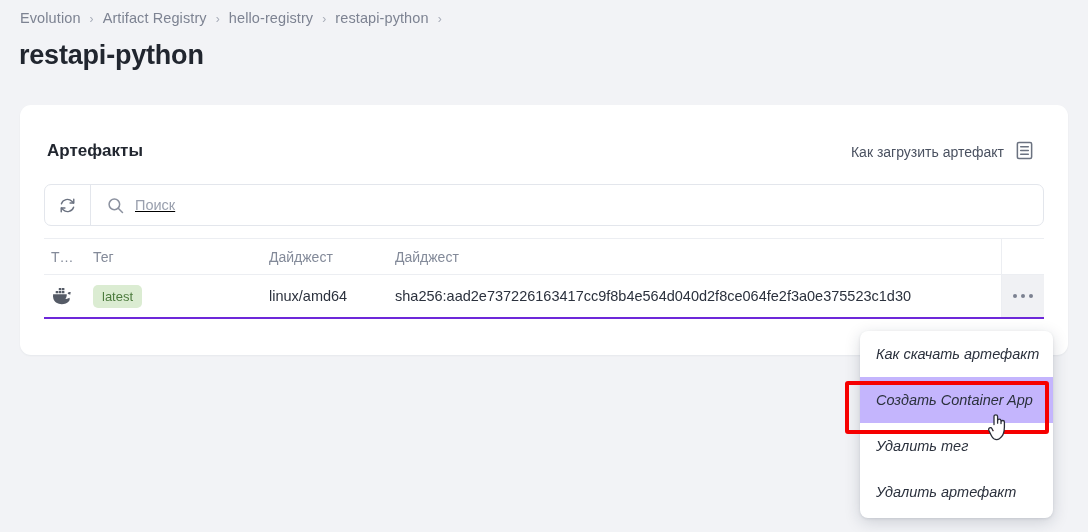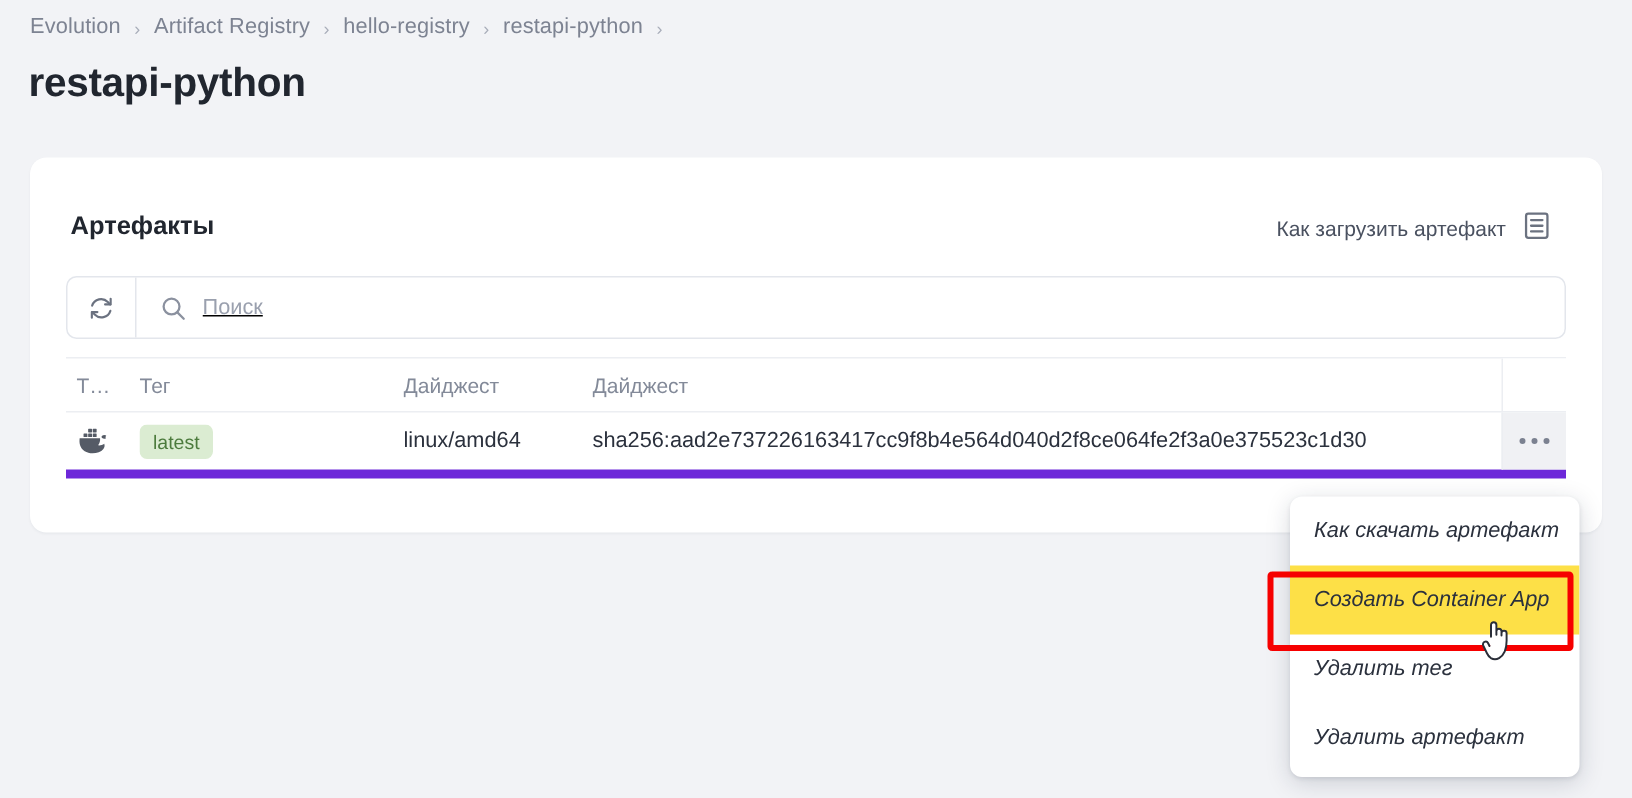--- a/index.html
+++ b/index.html
@@ -79,21 +79,21 @@
   
   .table { position: absolute; left: 24px; top: 133px; width: 1000px; }
   .thead, .trow {
     display: flex; align-items: center; width: 100%;
   }
   .thead {
     height: 37px;
     border-top: 1px solid #eceef2;
     border-bottom: 1px solid #eceef2;
   }
-  .trow { height: 44px; border-bottom: 6px solid #6d28d9; }
+  .trow { height: 44px; border-bottom: 2px solid #6d28d9; }
   .th {
     font-size: 14px; color: #838a99; white-space: nowrap; overflow: hidden;
   }
   .td { font-size: 14.5px; color: #2b313d; white-space: nowrap; overflow: hidden; }
 
   .c-type   { width: 49px;  padding-left: 7px; }
   .c-tag    { width: 176px; }
   .c-plat   { width: 126px; }
   .c-digest { flex: 1; }
   .c-act {
@@ -118,21 +118,21 @@
     width: 193px; height: 187px;
     background: #ffffff; border-radius: 8px;
     box-shadow: 0 4px 16px rgba(25,35,60,.17), 0 1px 3px rgba(25,35,60,.10);
     overflow: hidden; z-index: 20;
   }
   .menu-item {
     height: 46px; display: flex; align-items: center;
     padding-left: 16px; font-size: 14.5px; color: #2b313d;
     white-space: nowrap; cursor: pointer; font-style: italic;
   }
-  .menu-item.highlighted { background: #fde047; }
+  .menu-item.highlighted { background: #c4b5fd; }
 
   
   .annot-box {
     position: absolute; left: 845px; top: 381px;
     width: 204px; height: 53px;
     border: 4px solid #f60000; border-radius: 3px;
     z-index: 30; pointer-events: none;
   }
 
   

